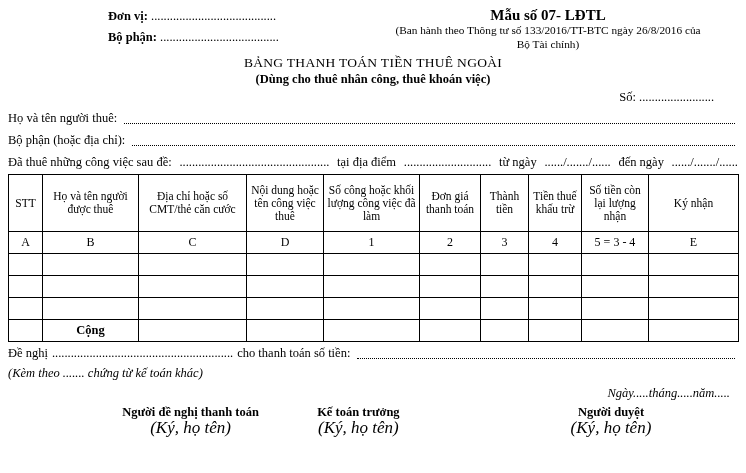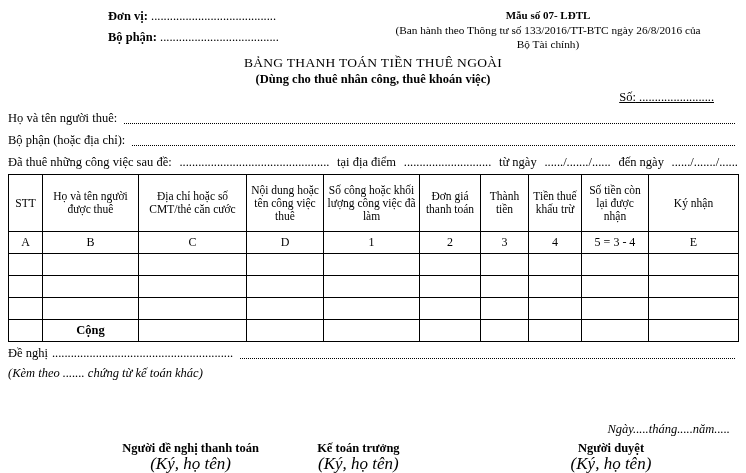--- a/index.html
+++ b/index.html
@@ -9,49 +9,49 @@
     font-family: "Liberation Serif", "DejaVu Serif", serif;
     font-size: 12.5px;
   }
   .sheet { padding: 6px 8px 0 8px; }
 
   
   .top { display: flex; justify-content: space-between; }
   .top-left { margin-left: 100px; line-height: 21px; white-space: nowrap; }
   .b { font-weight: bold; }
   .top-right { width: 380px; text-align: center; padding-top: 1px; }
-  .form-code { font-weight: bold; font-size: 11px; line-height: 16px; }
+  .form-code { font-weight: bold; font-size: 15px; line-height: 16px; }
   .issue { font-size: 11.3px; line-height: 14px; }
 
   
   .title-block { text-align: center; margin-top: 3px; line-height: 17px; }
   .title-main { font-weight: normal; font-size: 13.5px; letter-spacing: .3px; }
   .title-sub { font-weight: bold; font-size: 12.5px; }
-  .number-line { text-align: right; padding-right: 24px; height: 18px; line-height: 18px; text-decoration: underline; }
+  .number-line { text-align: right; padding-right: 24px; height: 18px; line-height: 18px; }
 
   
   .info-line { display: flex; align-items: flex-end; height: 22px; white-space: nowrap; overflow: hidden; justify-content: space-between; }
   .info-line > span { line-height: 20px; }
   .leader { flex: 1; border-bottom: 1px dotted #000; margin: 0 3px 4px 3px; min-width: 8px; }
   .gap { margin-right: 4px; }
 
   
   table { border-collapse: collapse; width: 100%; table-layout: fixed; margin-top: 2px; border: 1.5px solid #000; }
   th, td { border: 1px solid #000; font-weight: normal; text-align: center; padding: 1px 2px; overflow: hidden; vertical-align: middle; }
   thead th { font-size: 11.5px; line-height: 13px; height: 54px; }
   .code-row td { height: 19px; font-size: 12px; }
   tr.blank td { height: 19px; }
   .total-row td { height: 19px; }
   .total-cell { font-weight: bold; font-size: 12.5px; }
 
   
   .footer-line { display: flex; align-items: flex-end; height: 21px; white-space: nowrap; overflow: hidden; }
   .footer-line > span { line-height: 19px; }
   .attach { font-style: italic; height: 21px; line-height: 21px; }
-  .date-line { text-align: right; font-style: italic; padding-right: 8px; height: 18px; line-height: 18px; margin-top: 36px; }
+  .date-line { text-align: right; font-style: italic; padding-right: 8px; height: 18px; line-height: 18px; }
 
   
   .signs { position: relative; height: 50px; margin-top: 3px; }
   .sign { position: absolute; top: 0; transform: translateX(-50%); text-align: center; line-height: 15px; }
   .sign-1 { left: 25%; }
   .sign-2 { left: 48%; }
   .sign-3 { left: 82.6%; }
   .sign-title { font-weight: bold; font-size: 12.5px; }
   .sign-note { font-style: italic; font-size: 17px; }
 </style>
@@ -122,21 +122,21 @@
     <thead>
       <tr>
         <th>STT</th>
         <th>Họ và tên người được thuê</th>
         <th>Địa chỉ hoặc số CMT/thẻ căn cước</th>
         <th>Nội dung hoặc tên công việc thuê</th>
         <th>Số công hoặc khối lượng công việc đã làm</th>
         <th>Đơn giá thanh toán</th>
         <th>Thành tiền</th>
         <th>Tiền thuế khấu trừ</th>
-        <th>Số tiền còn lại được nhận</th>
+        <th>Số tiền còn lại lượng nhận</th>
         <th>Ký nhận</th>
       </tr>
       <tr class="code-row">
         <td>A</td>
         <td>B</td>
         <td>C</td>
         <td>D</td>
         <td>1</td>
         <td>2</td>
         <td>3</td>
@@ -193,20 +193,21 @@
           <td></td>
           <td></td>
           <td></td>
       </tr>
     </tbody>
   </table>
 
   <div class="footer-line">
     <span class="gap">Đề nghị</span>
     <span class="gap">..........................................................</span>
+    <span class="gap">cho thanh toán số tiền:</span>
     <span class="leader"></span>
   </div>
   <div class="attach">(Kèm theo ....... chứng từ kế toán khác)</div>
   <div class="date-line">Ngày.....tháng.....năm.....</div>
 
   <div class="signs">
     <div class="sign sign-1">
       <div class="sign-title">Người đề nghị thanh toán</div>
       <div class="sign-note">(Ký, họ tên)</div>
     </div>

